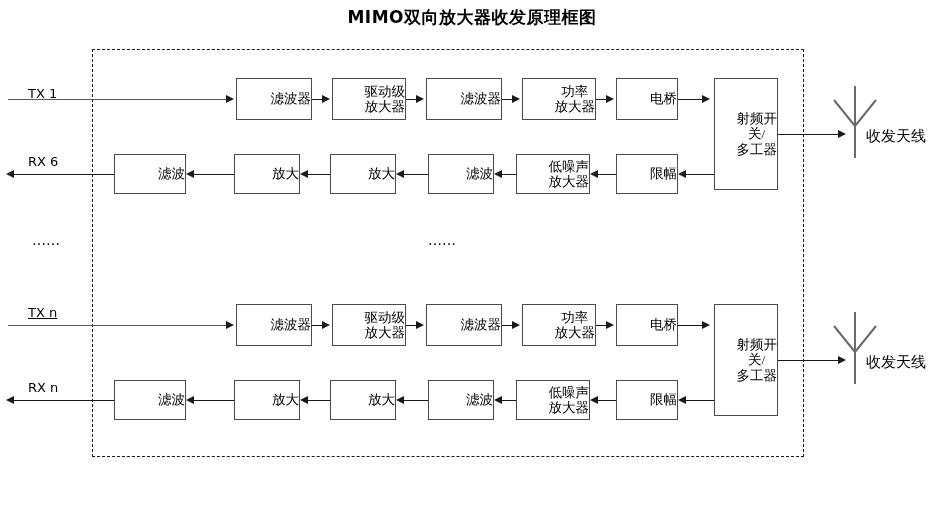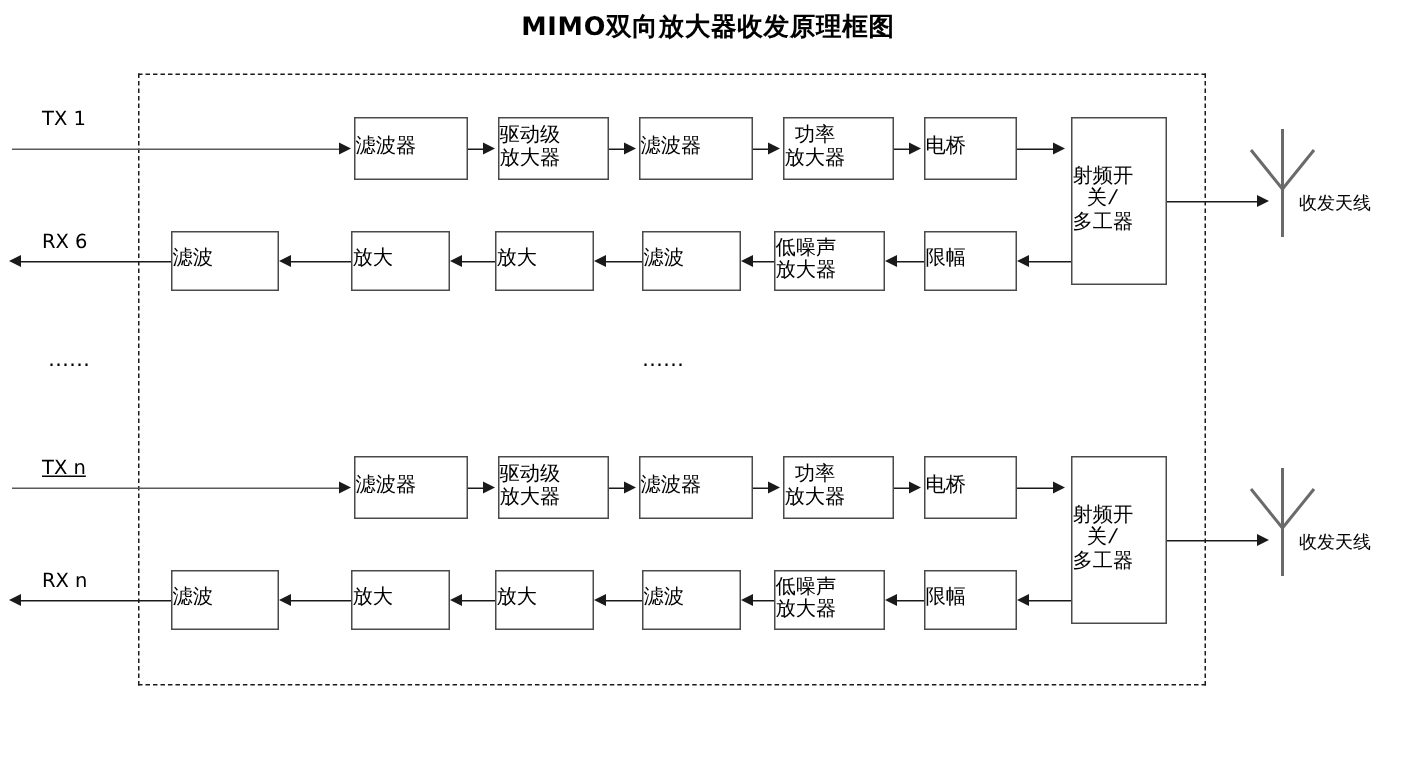--- a/index.html
+++ b/index.html
@@ -14,61 +14,61 @@
     font-size:17px;font-weight:bold;color:#000;letter-spacing:0.5px;
   }
   
   .dashed-box{
     position:absolute;border:1.6px dashed #1a1a1a;background:transparent;
   }
   
   .blk{
     position:absolute;box-sizing:border-box;
     border:1.6px solid #4a4a4a;background:#fff;
-    display:flex;align-items:center;justify-content:flex-start;
+    display:flex;align-items:center;justify-content:flex-end;
     text-align:center;color:#000;font-size:13.5px;line-height:1.12;
-    font-family:Liberation Mono, monospace;
+    font-family:Liberation Serif, serif;
   }
   .blk span{display:block;white-space:pre-line;}
   
   .hline{position:absolute;height:0;border-top:1.6px solid #1a1a1a;}
   .hline.gray{border-top-color:#5a5a5a;}
   .arrow-r{
     position:absolute;width:0;height:0;
     border-left:8px solid #1a1a1a;
     border-top:4.5px solid transparent;border-bottom:4.5px solid transparent;
   }
   .arrow-l{
     position:absolute;width:0;height:0;
     border-right:8px solid #1a1a1a;
     border-top:4.5px solid transparent;border-bottom:4.5px solid transparent;
   }
   .portlabel{
     position:absolute;font-size:13px;color:#000;white-space:nowrap;
     font-family:"DejaVu Sans","Liberation Sans",sans-serif;
   }
   .ant-label{
-    position:absolute;font-size:12px;color:#000;white-space:nowrap;
+    position:absolute;font-size:15px;color:#000;white-space:nowrap;
   }
   .ellipsis{
     position:absolute;font-size:14px;color:#000;letter-spacing:0px;
     white-space:nowrap;
   }
   .antenna{position:absolute;}
 </style>
 </head>
 <body>
 
 <div id="stage">
 
   <div class="title">MIMO双向放大器收发原理框图</div>
 
   <div class="dashed-box" style="left:92px;top:49px;width:710px;height:406px;"></div>
 
-  <div class="portlabel" style="left:28px;top:72px;">TX 1</div>
+  <div class="portlabel" style="left:28px;top:86px;">TX 1</div>
   <div class="hline gray" style="left:8px;top:99px;width:218px;"></div>
   <div class="arrow-r" style="left:226px;top:94.5px;"></div>
 
   <div class="blk" style="left:236px;top:78px;width:76px;height:42px;">
     <span>滤波器</span>
   </div>
   <div class="hline" style="left:312px;top:99px;width:12px;"></div>
   <div class="arrow-r" style="left:322px;top:94.5px;"></div>
 
   <div class="blk" style="left:332px;top:78px;width:74px;height:42px;">

